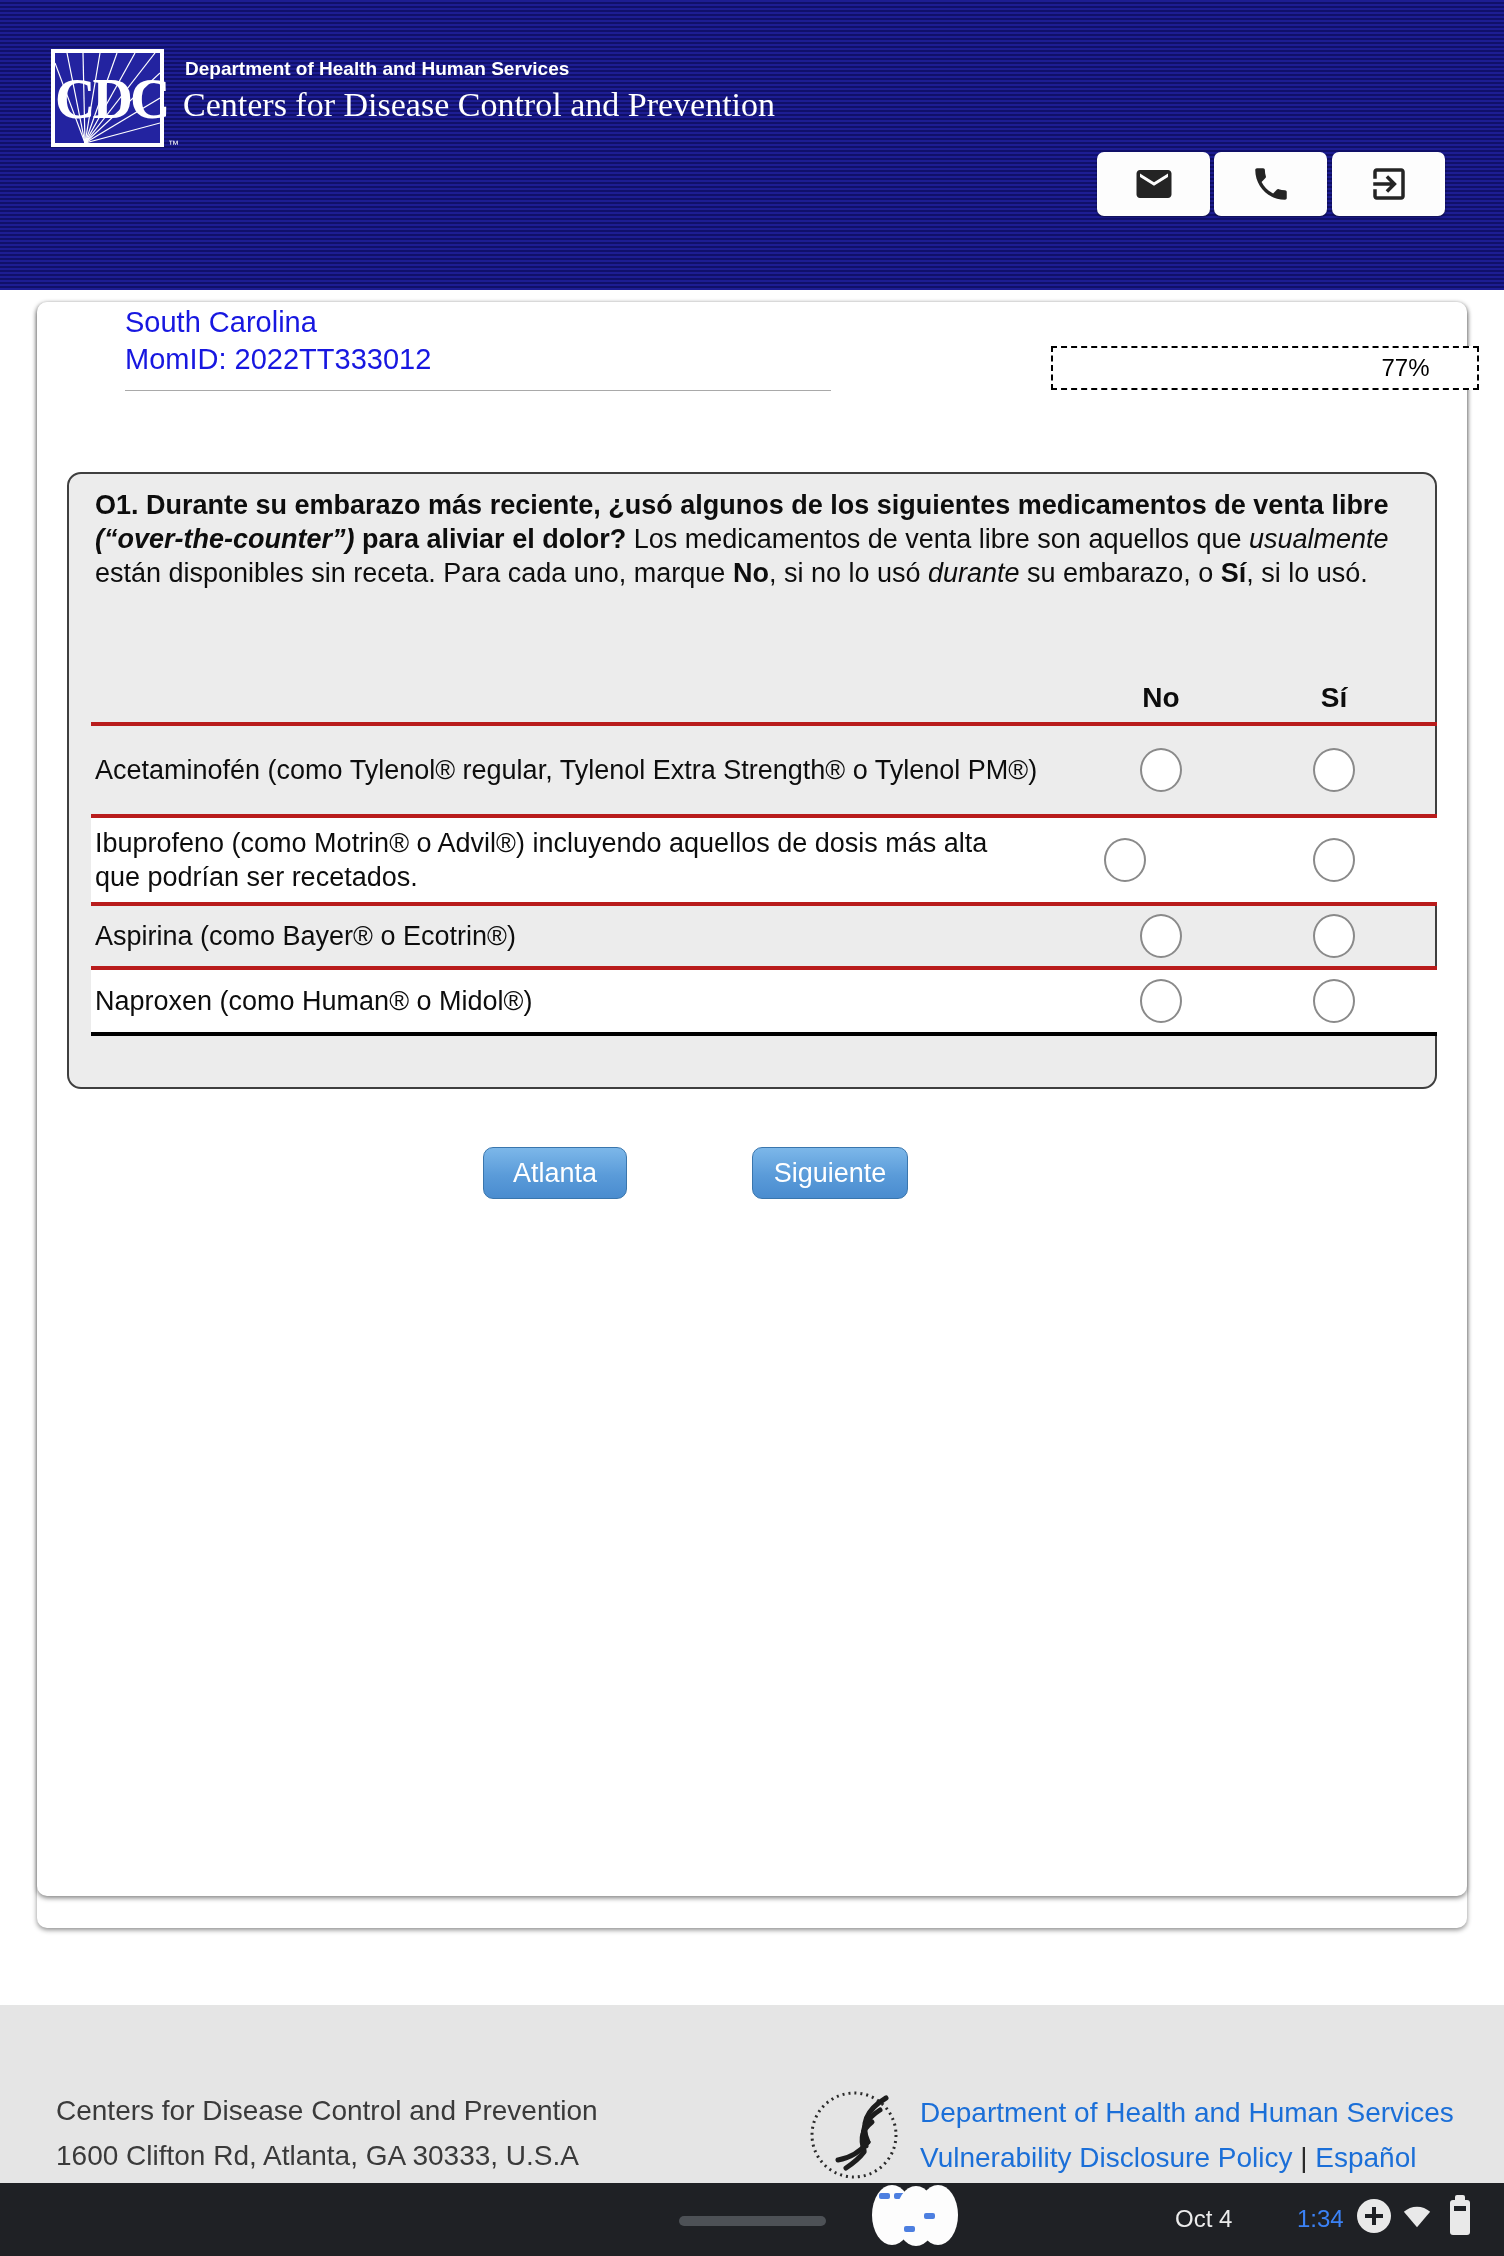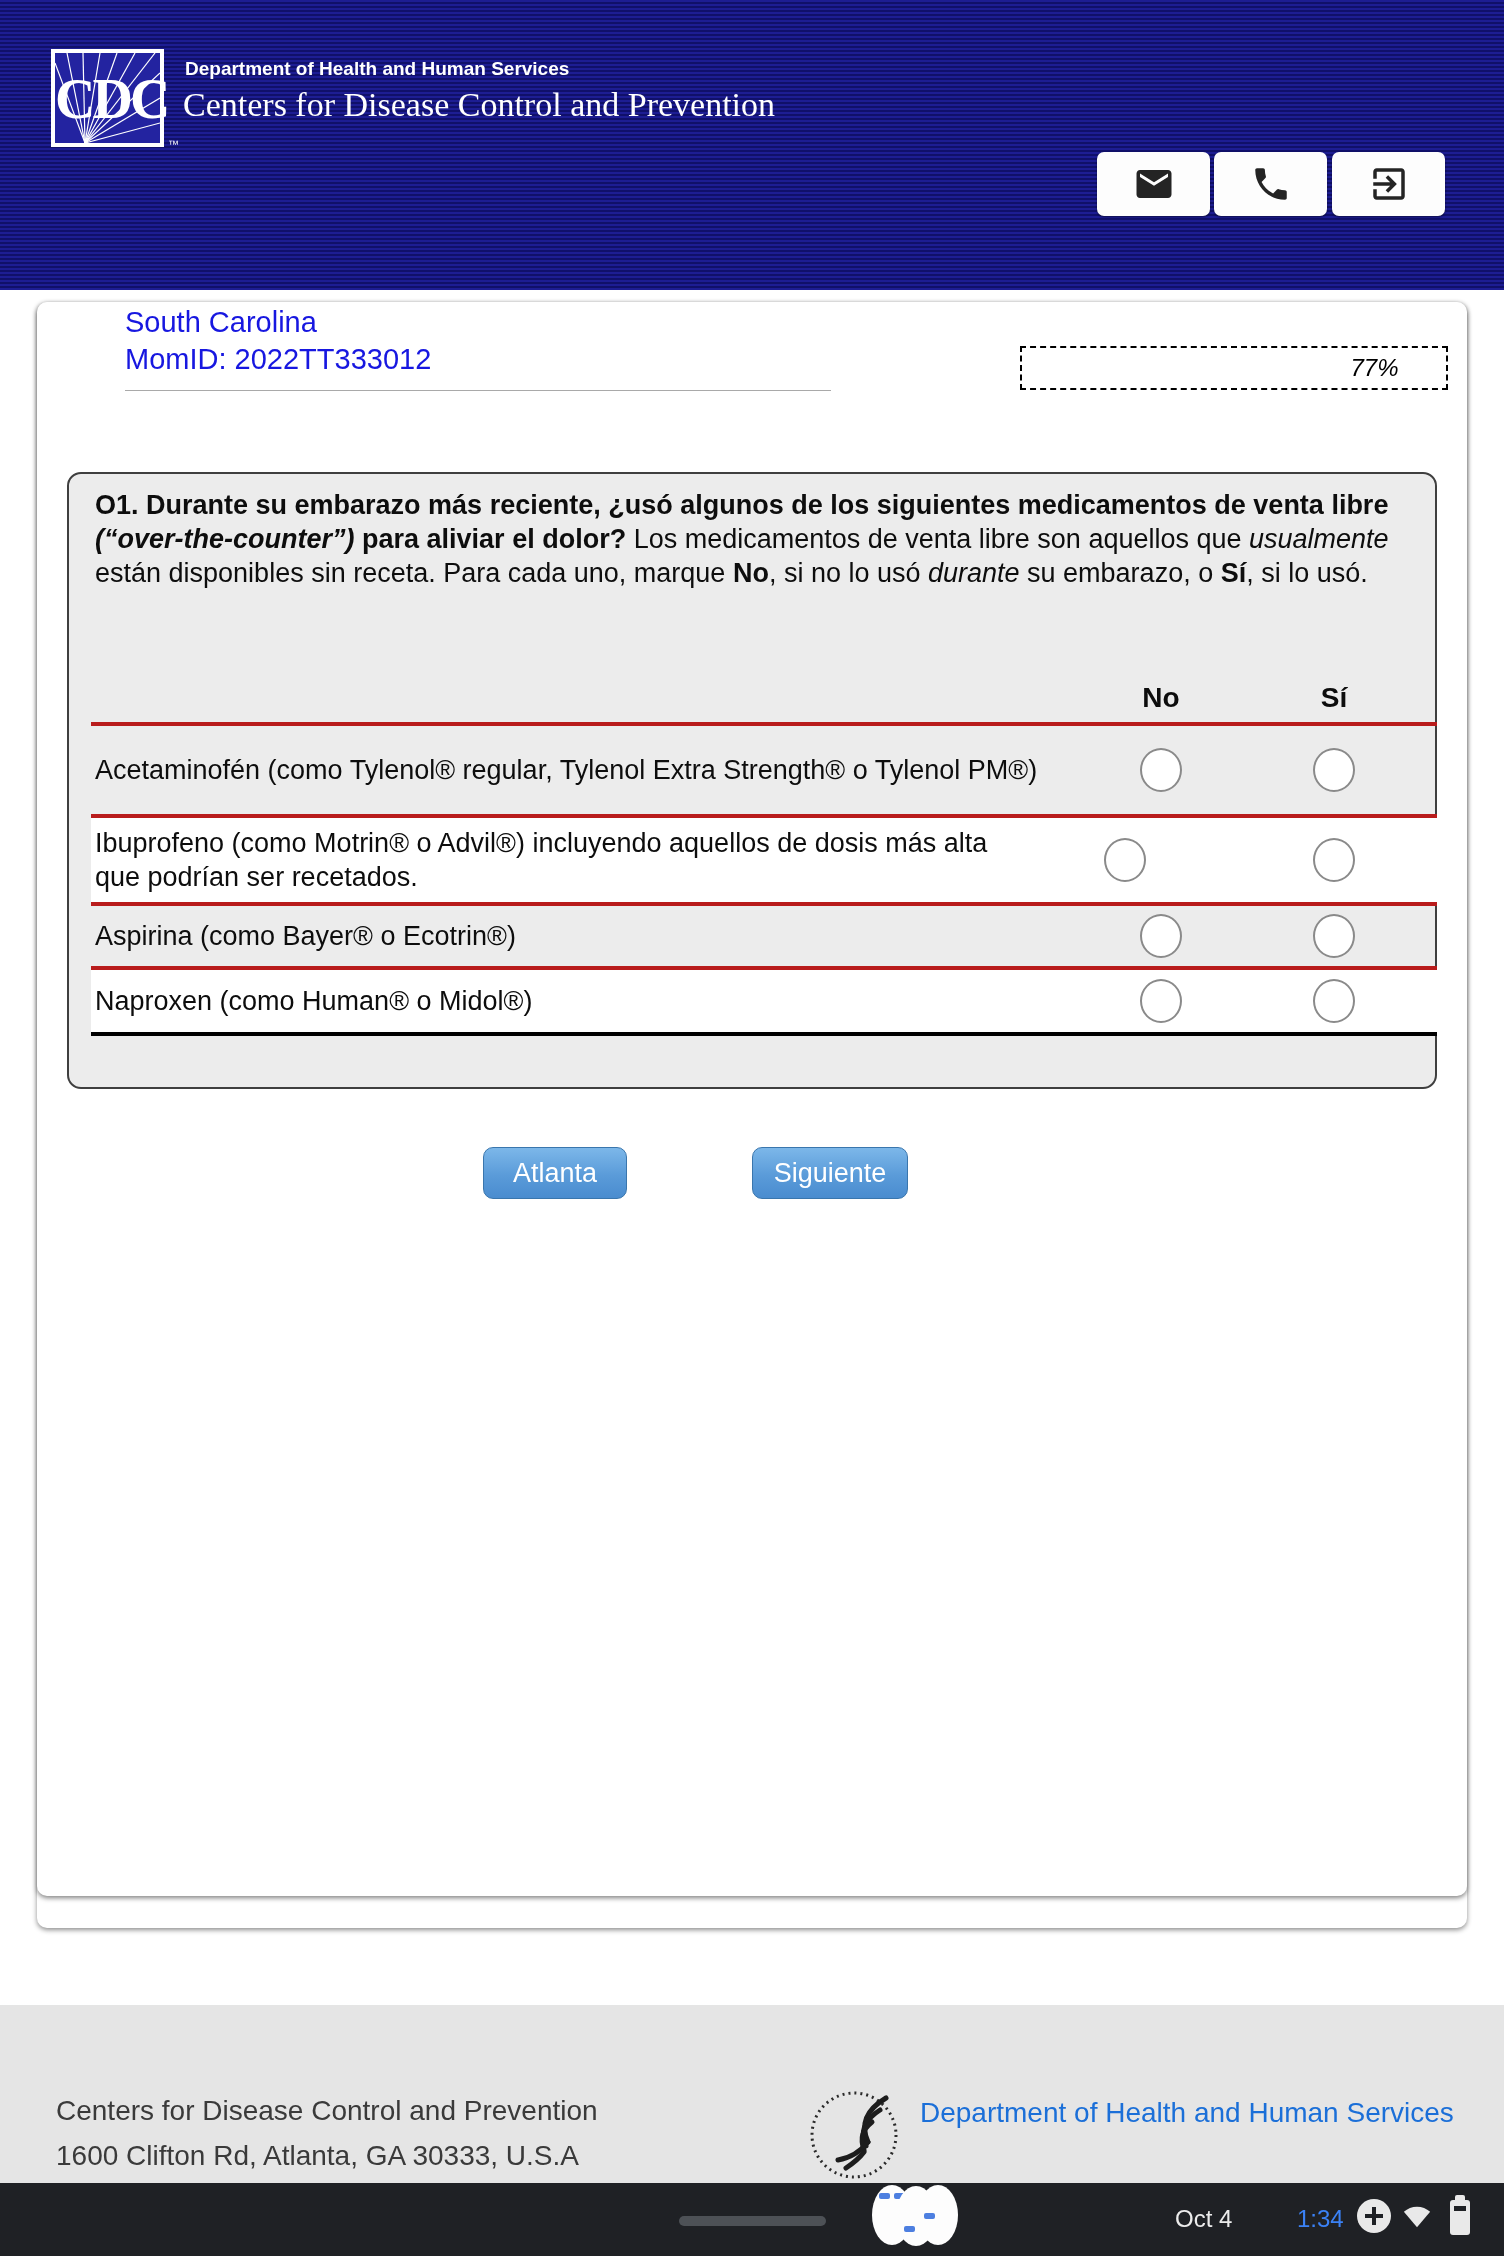--- a/index.html
+++ b/index.html
@@ -23,22 +23,22 @@
   .hdr-btn svg{width:42px;height:42px;fill:#242424;}
 
   
   .card{position:absolute;left:37px;top:302px;width:1430px;height:1626px;background:#ffffff;
     border-radius:10px;box-shadow:0 2px 5px rgba(0,0,0,0.45);}
   .sheet{position:absolute;left:0;top:0;width:1430px;height:1594px;background:#ffffff;
     border-radius:10px;box-shadow:0 2px 5px rgba(0,0,0,0.5);}
   .ids{position:absolute;left:88px;top:2px;color:#1717e0;font-size:29px;line-height:37px;z-index:2;}
   .ids-divider{position:absolute;left:88px;top:88px;width:706px;height:0;border-top:1px solid #a9a9a9;z-index:2;}
 
-  .progress{position:absolute;left:983px;top:44px;width:428px;height:44px;border:2px dashed #000;
-    background:#ffffff;box-sizing:border-box;display:flex;align-items:center;z-index:2;font-style:italic;}
+  .progress{position:absolute;left:1014px;top:44px;width:428px;height:44px;border:2px dashed #000;
+    background:#ffffff;box-sizing:border-box;display:flex;align-items:center;z-index:2;}
   .progress-fill{width:77%;background:#0b0bf0;}
   .progress-label{color:#000;font-size:24px;line-height:40px;padding-left:2px;}
 
   
   .qbox{position:absolute;left:30px;top:170px;width:1370px;height:617px;background:#ececec;
     border:2px solid #3f3f3f;border-radius:14px;box-sizing:border-box;z-index:2;}
   .qtext{position:absolute;left:26px;top:14px;width:1316px;color:#0d0d0d;
     font-size:27px;line-height:34px;}
   .qtext .b{font-weight:bold;}
   .qtext .bu{font-weight:bold;}
@@ -213,20 +213,25 @@
       <circle cx="46" cy="55" r="42" fill="none" stroke="#2a2a2a" stroke-width="3" stroke-dasharray="2 4"></circle>
       <g fill="none" stroke="#1d1d1d" stroke-width="5" stroke-linecap="round">
         <path d="M78 18 C 58 30, 52 44, 60 62"></path>
         <path d="M72 30 C 56 40, 52 52, 58 66"></path>
         <path d="M64 42 C 54 50, 52 58, 56 70"></path>
         <path d="M60 62 C 52 72, 42 78, 30 80"></path>
         <path d="M56 72 C 50 80, 44 84, 38 88"></path>
       </g>
     </svg>
     <a class="f-link1">Department of Health and Human Services</a>
+    <div class="f-links2">
+      <a class="lnk">Vulnerability Disclosure Policy</a>
+      <span class="sep">|</span>
+      <a class="lnk">Español</a>
+    </div>
   </div>
 
   <div class="sysbar">
     <div class="pill"></div>
 
     <div class="bubbles">
       <span class="bubble" style="left:0;top:0;">
         <span class="bm" style="left:7px;top:8px;"></span>
           <span class="bm" style="left:22px;top:8px;"></span>
       </span>

